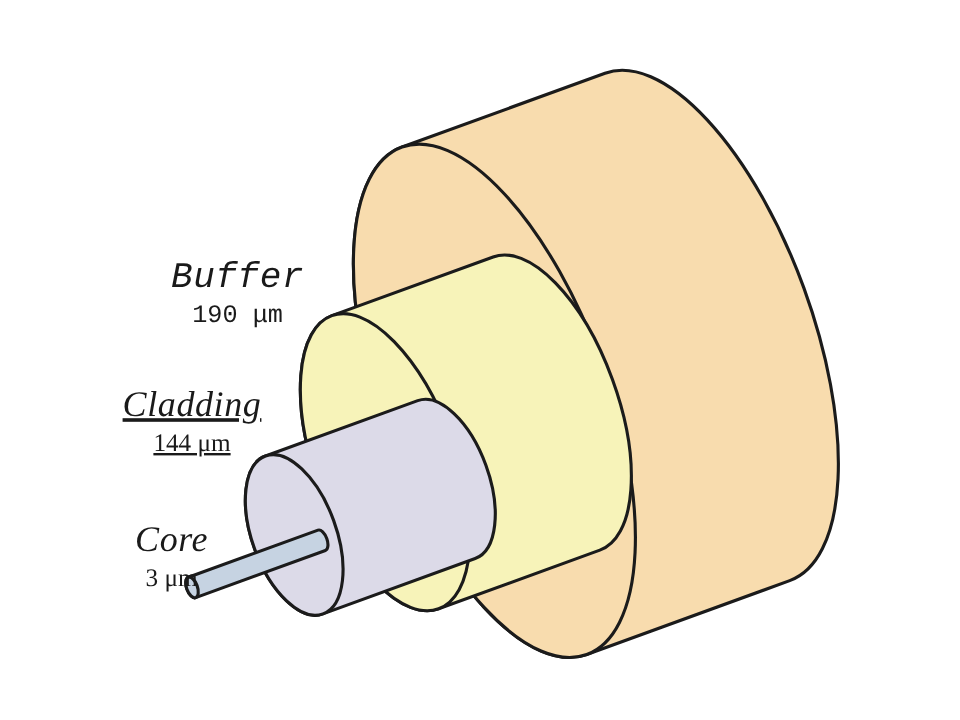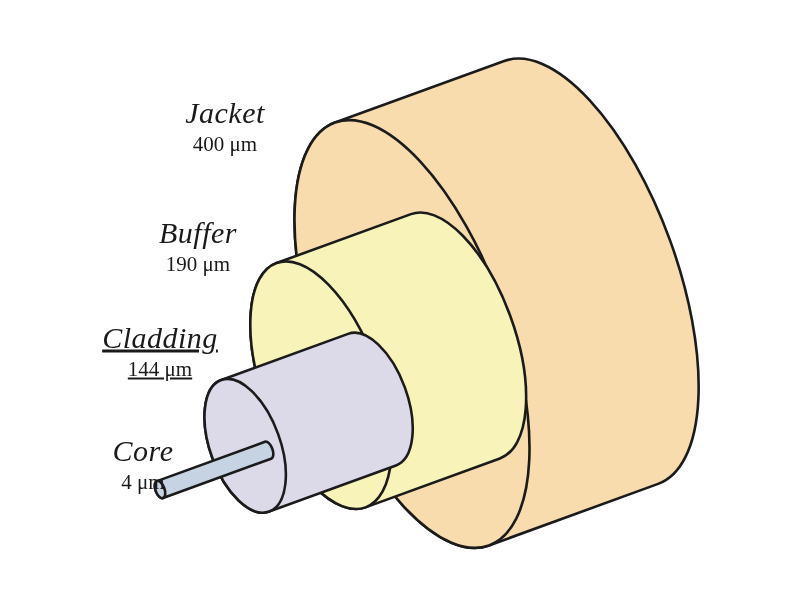--- a/index.html
+++ b/index.html
@@ -32,21 +32,21 @@
     font-style: italic;
     font-size: 30px;
     letter-spacing: 0.5px;
   }
   .layer-size {
     font-size: 21px;
     margin-top: 6px;
   }
   
   .label-jacket   { left: 225px; top: 126px; }
-  .label-buffer   { left: 198px; top: 246px; }
+  .label-buffer   { left: 198px; top: 246px; font-family: Liberation Mono, monospace; }
   .label-cladding { left: 160px; top: 351px; text-decoration: underline; }
   .label-core     { left: 143px; top: 464px; }
 </style>
 </head>
 <body>
 
 <div class="stage">
 
   <svg id="fiber-svg" width="800" height="600" viewBox="0 0 800 600">
     <g id="fiber-group" transform="translate(412,334) rotate(-20)" fill="none" stroke-width="2.6" stroke-linejoin="round" stroke-linecap="round">
@@ -54,33 +54,29 @@
         <ellipse cx="0" cy="0" rx="94.5" ry="225" fill="#f8dcae" stroke="#1b1b1b"></ellipse>
         <path d="M -103 -113 L 40 -113 A 58.5 130 0 0 1 40 147 L -103 147 A 58.5 130 0 0 1 -103 -113 Z" fill="#f7f3b9" stroke="#1b1b1b"></path>
         <ellipse cx="-103" cy="17" rx="58.5" ry="130" fill="#f7f3b9" stroke="#1b1b1b"></ellipse>
         <path d="M -195 -22 L -60 -22 A 35 70 0 0 1 -60 118 L -195 118 A 35 70 0 0 1 -195 -22 Z" fill="#dcdae8" stroke="#1b1b1b"></path>
         <ellipse cx="-195" cy="48" rx="35" ry="70" fill="#dcdae8" stroke="#1b1b1b"></ellipse>
         <path d="M -290 51 L -175 51 A 4.5 9 0 0 1 -175 69 L -290 69 A 4.5 9 0 0 1 -290 51 Z" fill="#c6d3e2" stroke="#1b1b1b"></path>
         <ellipse cx="-290" cy="60" rx="4.5" ry="9" fill="#c6d3e2" stroke="#1b1b1b"></ellipse>
       </g>
   </svg>
 
-  <div class="label label-jacket">
-    <div class="layer-name">Jacket</div>
-    <div class="layer-size">400 μm</div>
-  </div>
 
   <div class="label label-buffer">
     <div class="layer-name">Buffer</div>
     <div class="layer-size">190 μm</div>
   </div>
 
   <div class="label label-cladding">
     <div class="layer-name">Cladding</div>
     <div class="layer-size">144 μm</div>
   </div>
 
   <div class="label label-core">
     <div class="layer-name">Core</div>
-    <div class="layer-size">4 μm</div>
+    <div class="layer-size">3 μm</div>
   </div>
 
 </div>
 
 </body></html>

